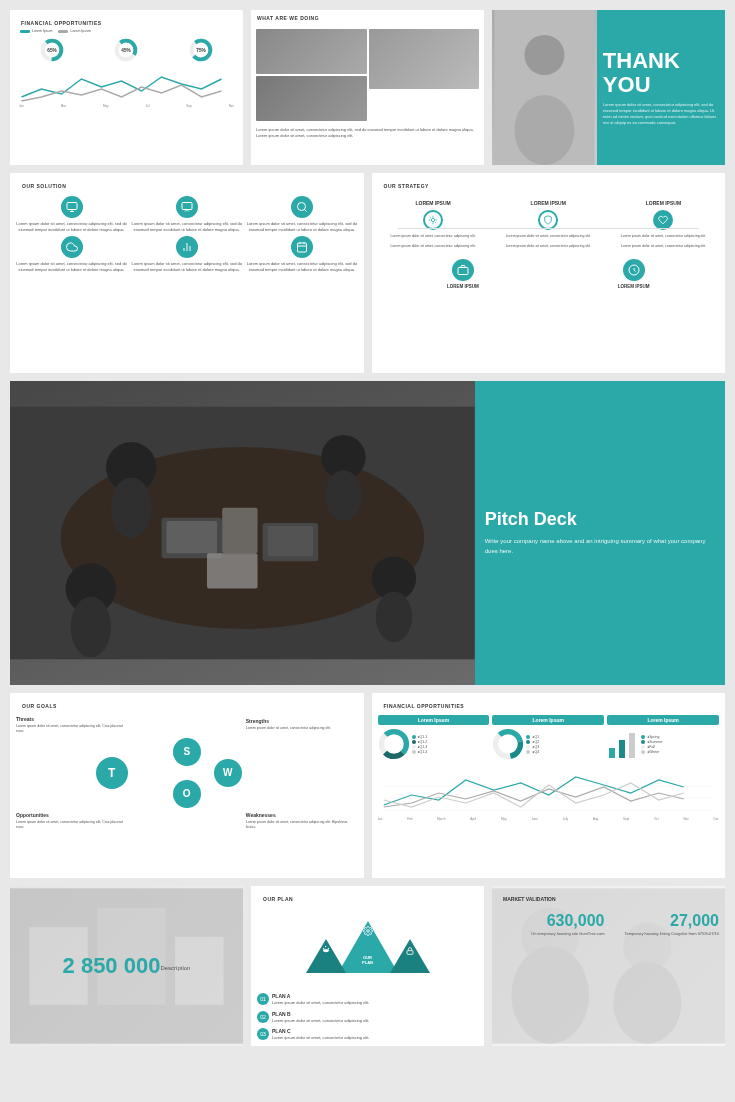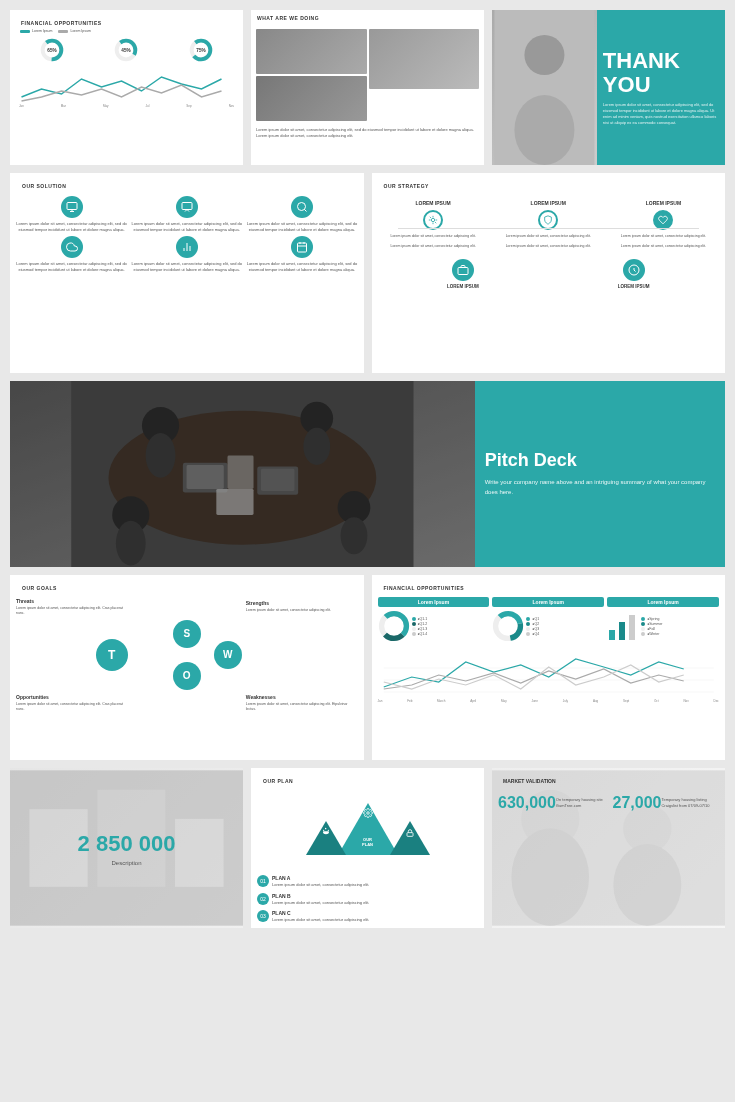--- a/index.html
+++ b/index.html
@@ -33,21 +33,21 @@
       grid-template-columns: 1fr 1fr;
       gap: 8px;
       margin-bottom: 8px;
     }
     .row2 .slide { height: 200px; }
 
     
     .row3 {
       margin-bottom: 8px;
     }
-    .row3 .slide { height: 186px; }
+    .row3 .slide { height: 304px; }
 
     
     .row4 {
       display: grid;
       grid-template-columns: 1fr 1fr;
       gap: 8px;
       margin-bottom: 8px;
     }
     .row4 .slide { height: 185px; }
 
@@ -360,21 +360,21 @@
     .stats-bg {
       position: absolute;
       inset: 0;
       background: linear-gradient(135deg, #aaa 0%, #ccc 100%);
       opacity: 0.3;
     }
     .stats-content {
       position: relative;
       z-index: 1;
       display: flex;
-      flex-direction: column;
+      flex-direction: row;
       justify-content: center;
       align-items: center;
       height: 100%;
       padding: 10px;
     }
     .stats-number {
       font-size: 22px;
       font-weight: 900;
       color: #2ba8a8;
     }
@@ -437,21 +437,22 @@
       z-index: 1;
     }
     .market-stats {
       display: grid;
       grid-template-columns: 1fr 1fr;
       gap: 8px;
       margin-top: 8px;
     }
     .market-stat {
       display: flex;
-      flex-direction: row;
+      flex-direction: column;
+      align-items: flex-end;
     }
     .market-stat-number {
       font-size: 16px;
       font-weight: 900;
       color: #2ba8a8;
       line-height: 1;
     }
     .market-stat-desc {
       font-size: 4px;
       color: #555;

